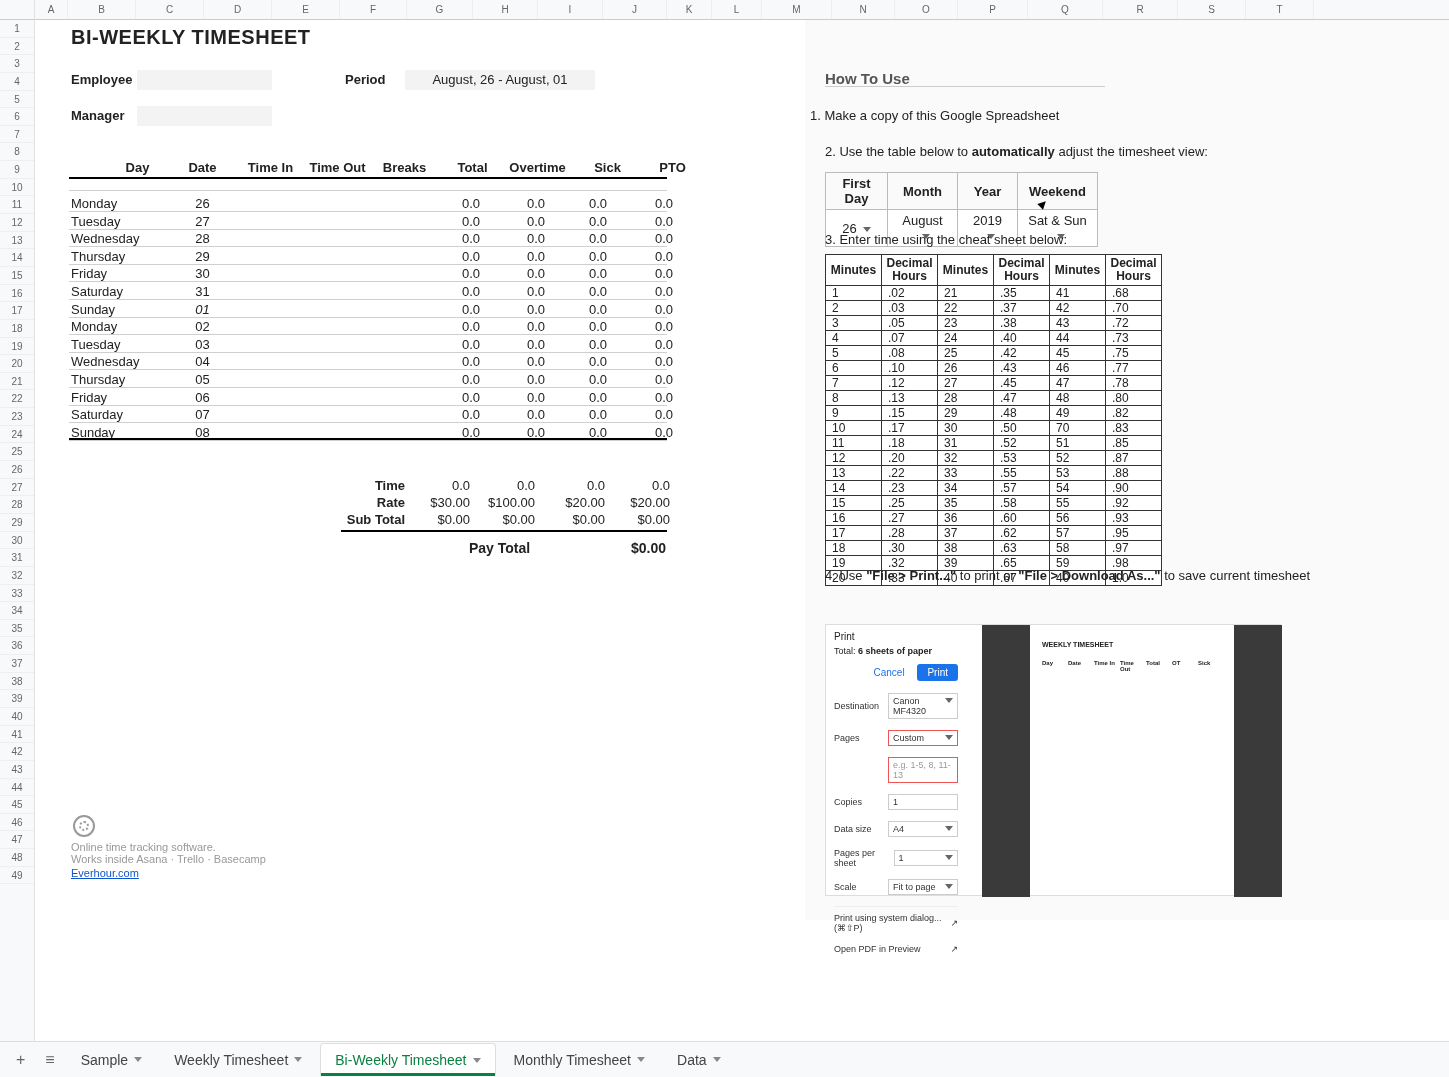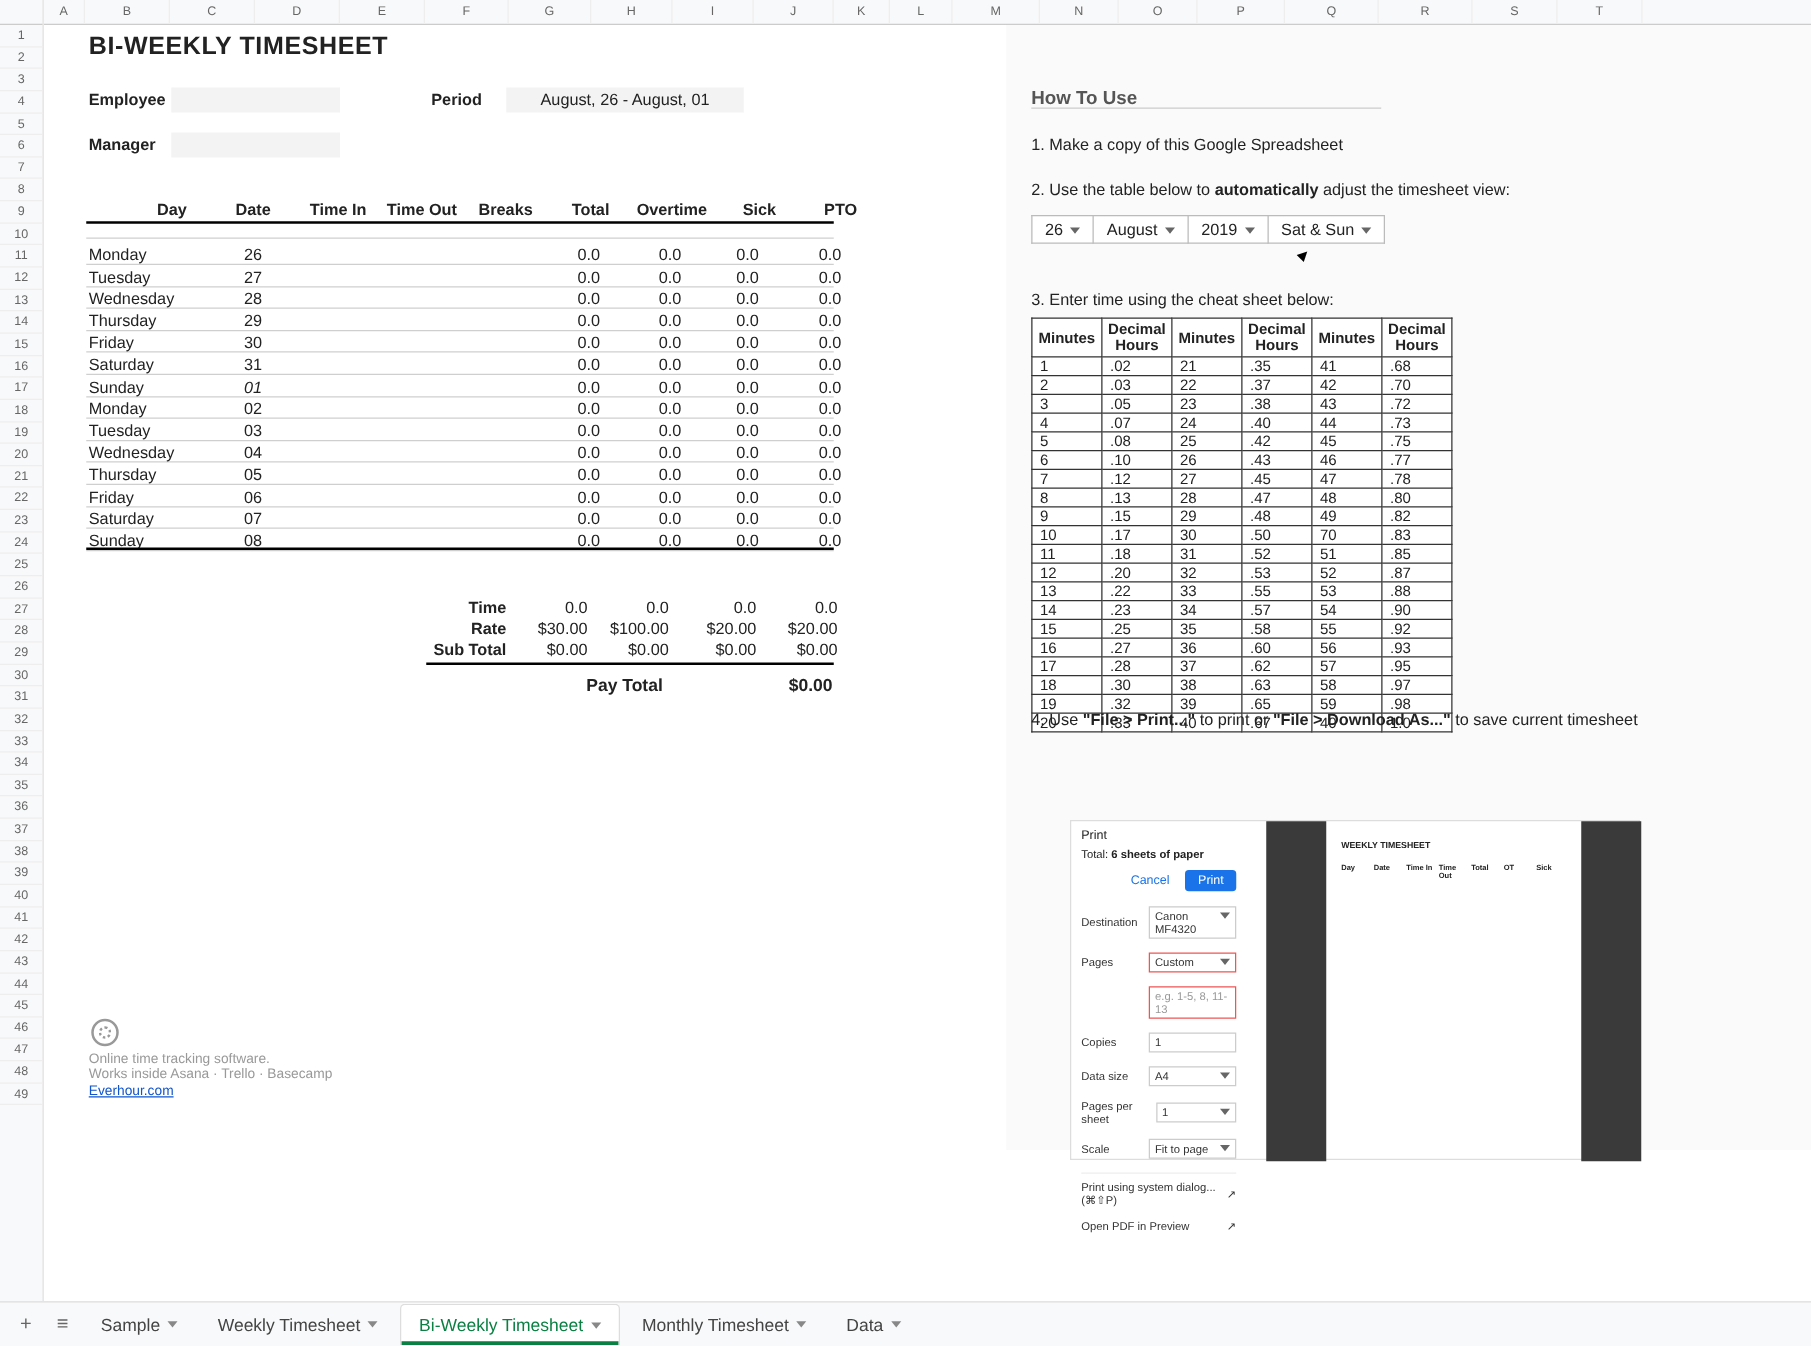--- a/index.html
+++ b/index.html
@@ -299,27 +299,33 @@
 
         <div class="logo-circle" style="left:38px; top:795px;"></div>
         <div class="footer-text" style="left:36px; top:821px;">Online time tracking software.</div>
         <div class="footer-text" style="left:36px; top:833px;">Works inside Asana · Trello · Basecamp</div>
         <div class="footer-text" style="left:36px; top:847px;"><span class="link">Everhour.com</span></div>
 
         <div class="right-panel">
           <div class="howto-title" style="left:20px; top:50px;">How To Use</div>
           <div class="howto-underline" style="left:20px; top:66px; width:280px;"></div>
 
-          <div class="howto-text" style="left:20px; top:88px;">1. Make a copy of this Google Spreadsheet</div>
+          <div class="howto-text" style="left:5px; top:88px;">1. Make a copy of this Google Spreadsheet</div>
           <div class="howto-text" style="left:20px; top:124px;">
             <span>2. Use the table below to </span><b>automatically</b><span> adjust the timesheet view:</span>
           </div>
 
           <table class="config-table" style="left:20px; top:152px;">
             <tbody>
+                <tr>
+              <th style="width:62px">First Day</th>
+              <th style="width:70px">Month</th>
+              <th style="width:60px">Year</th>
+              <th style="width:80px">Weekend</th>
+            </tr>
             <tr>
               <td><span>26</span><span class="dropdown-arrow"></span></td>
               <td><span>August</span><span class="dropdown-arrow"></span></td>
               <td><span>2019</span><span class="dropdown-arrow"></span></td>
               <td><span>Sat &amp; Sun</span><span class="dropdown-arrow"></span></td>
             </tr>
           </tbody>
             </table>
 
           <div class="cursor-arrow" style="left:234px; top:180px;"></div>
@@ -536,21 +542,21 @@
                   <td>40</td>
                   <td>1.0</td>
                 </tr>
               </tbody>
             </table>
 
           <div class="howto-text" style="left:20px; top:548px;">
             <span>4. Use </span><b>"File &gt; Print..."</b><span> to print or </span><b>"File &gt; Download As..."</b><span> to save current timesheet</span>
           </div>
 
-          <div class="print-preview" style="left:20px; top:636px; width:456px; height:272px;margin-left:31px;">
+          <div class="print-preview" style="left:20px; top:604px; width:456px; height:272px;">
             <div class="print-left">
               <div style="font-size:10px; margin-bottom:4px;">Print</div>
               <div style="font-size:9px; margin-bottom:8px;">Total: <b>6 sheets of paper</b></div>
               <div style="text-align:right; margin-bottom:12px;">
                 <span class="print-btn cancel">Cancel</span>
                 <span class="print-btn print">Print</span>
               </div>
               <div class="row">
                   <span>Destination</span>
                   <span class="sel"><span>Canon MF4320</span><span class="dropdown-arrow da"></span></span>

